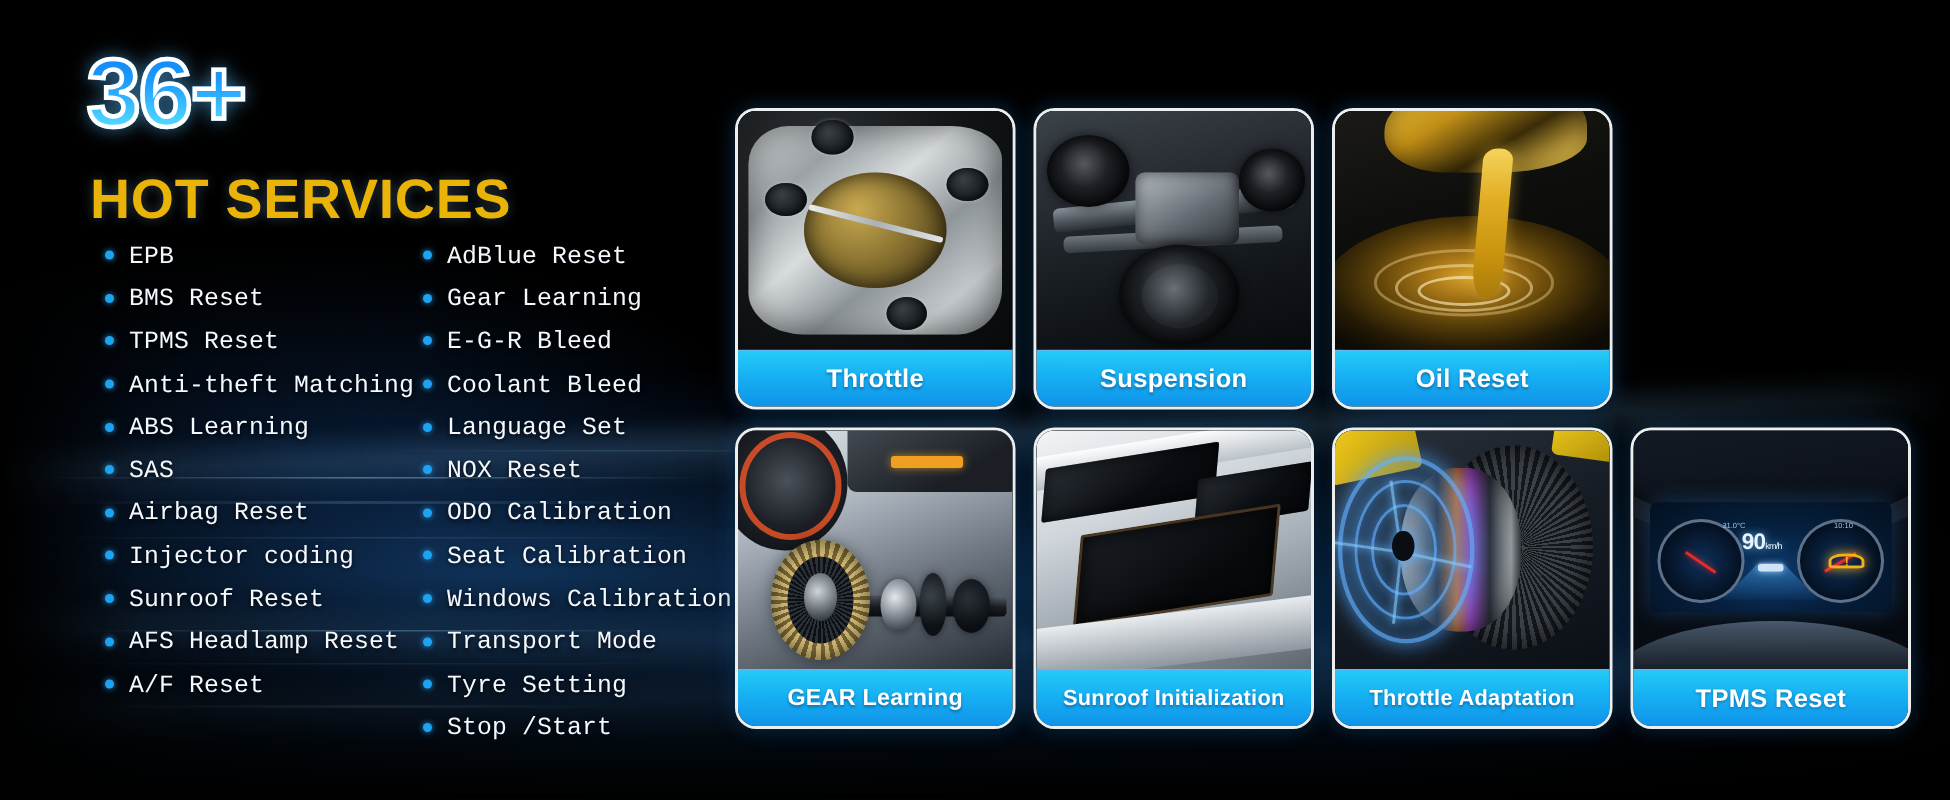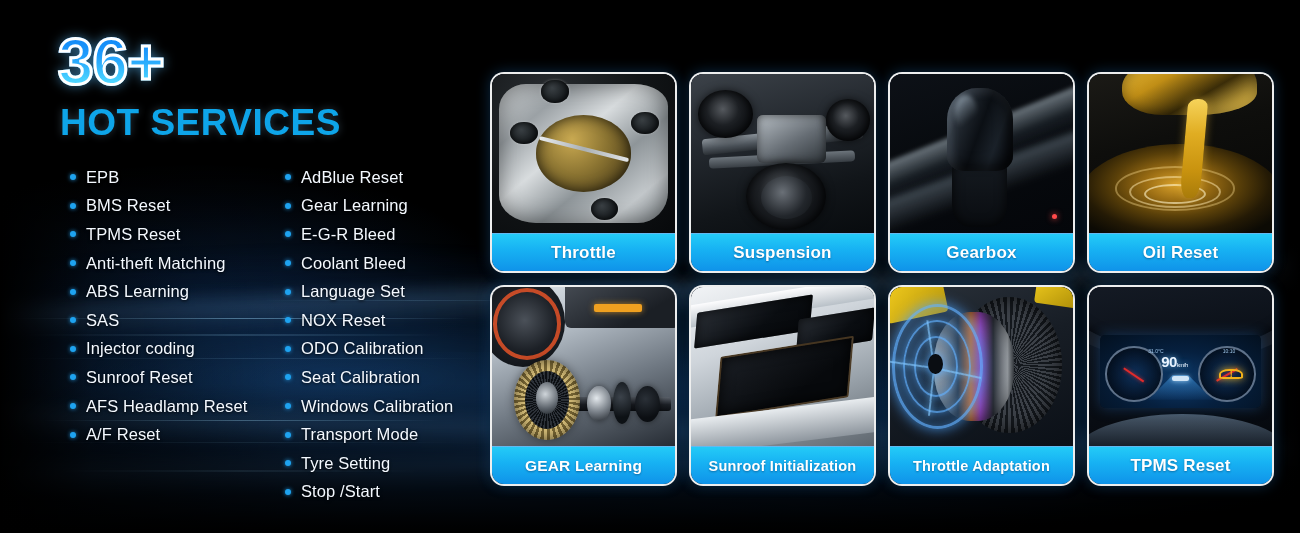--- a/index.html
+++ b/index.html
@@ -46,25 +46,25 @@
   #left { position:absolute; left:58px; top:30px; width:430px; height:480px; }
   #count {
     font-size:64px; font-weight:900; letter-spacing:-1px; line-height:1;
     background:linear-gradient(to bottom, #0b7ff5 0%, #1e9bfc 38%, #49d2ff 78%, #67e0ff 100%);
     -webkit-background-clip:text; background-clip:text; color:transparent;
     -webkit-text-stroke:3px #fff; paint-order:stroke fill;
     filter:drop-shadow(0 0 6px rgba(90,190,255,.55));
     display:inline-block;
   }
   #heading{
-    font-size:37px; font-weight:900; color:#0ea5e9; letter-spacing:.5px;
-    line-height:1; margin-top:10px; margin-left:2px;
+    font-size:37px; font-weight:900; color:#eab308; letter-spacing:.5px;
+    line-height:1; margin-top:20px; margin-left:2px;
     text-shadow:0 0 8px rgba(160,215,255,.28);
   }
-  #lists{ display:flex; margin-top:22px; margin-left:12px; }
+  #lists{ display:flex; margin-top:5px; margin-left:12px;font-family:Liberation Mono, monospace; }
   .col{ display:flex; flex-direction:column; }
   .col.c1{ width:215px; }
   .li{ display:flex; align-items:center; height:28.6px; }
   .dot{
     width:6px; height:6px; border-radius:50%; background:#1ea3f0;
     margin-right:10px; flex:0 0 6px;
     box-shadow:0 0 4px rgba(40,170,250,.85);
   }
   .li span.txt{
     color:#f4f9ff; font-size:16.5px; font-weight:500; letter-spacing:.1px;
@@ -381,20 +381,24 @@
       <div class="li">
           <i class="dot"></i>
           <span class="txt">ABS Learning</span>
         </div>
       <div class="li">
           <i class="dot"></i>
           <span class="txt">SAS</span>
         </div>
       <div class="li">
           <i class="dot"></i>
+          <span class="txt">Airbag Reset</span>
+        </div>
+      <div class="li">
+          <i class="dot"></i>
           <span class="txt">Injector coding</span>
         </div>
       <div class="li">
           <i class="dot"></i>
           <span class="txt">Sunroof Reset</span>
         </div>
       <div class="li">
           <i class="dot"></i>
           <span class="txt">AFS Headlamp Reset</span>
         </div>
@@ -484,32 +488,20 @@
             <div class="engine"></div>
           <div class="wheel w1"></div>
             <div class="wheel w3"></div>
             <div class="wheel w2"></div>
             <div class="rim"></div>
         </div>
       </div>
       <div class="cap">Suspension</div>
     </div>
 
-    <div class="card">
-      <div class="pic">
-        <div class="art-gear">
-          <div class="console"></div>
-            <div class="console2"></div>
-          <div class="boot"></div>
-            <div class="knob"></div>
-            <div class="led"></div>
-        </div>
-      </div>
-      <div class="cap">Gearbox</div>
-    </div>
 
     <div class="card">
       <div class="pic">
         <div class="art-oil">
           <div class="pan"></div>
           <div class="ripple rp1"></div>
             <div class="ripple rp2"></div>
             <div class="ripple rp3"></div>
           <div class="bottle"></div>
             <div class="stream"></div>

